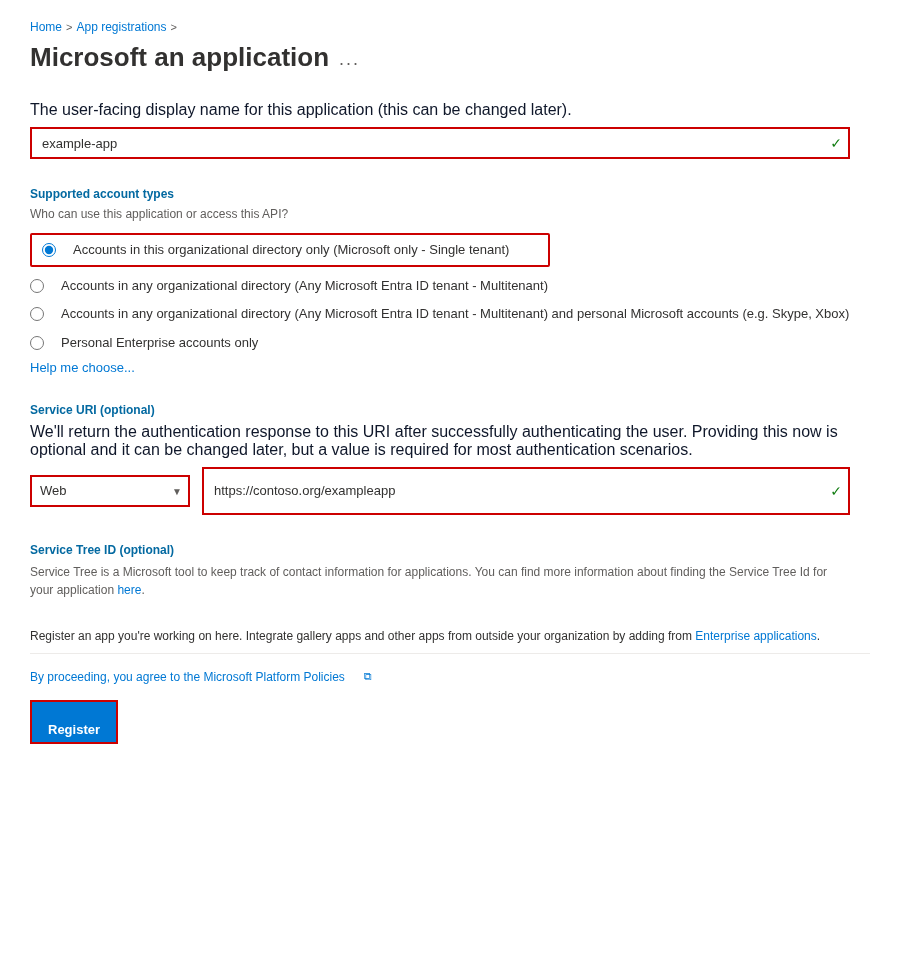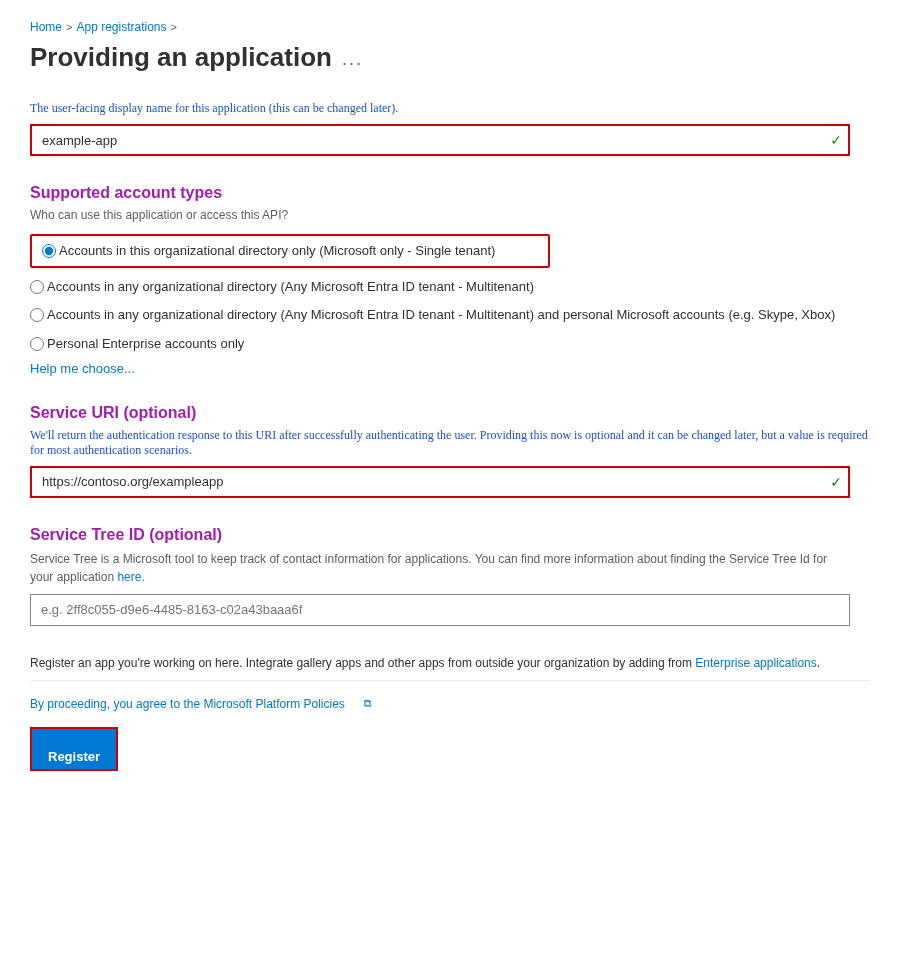--- a/index.html
+++ b/index.html
@@ -53,24 +53,23 @@
       font-size: 13px;
       font-weight: 600;
       color: #323130;
       margin-bottom: 4px;
     }
     .required-star {
       color: #d13438;
       margin-right: 2px;
     }
     .field-description {
-      font-size: 12px;
-      color: #1d4ed8;
+      font-size: 16px;
+      color: #0f172a;
       margin-bottom: 8px;
-      font-family: Liberation Serif, serif;
     }
     .text-input-wrapper {
       position: relative;
       max-width: 820px;
     }
     .text-input-wrapper input {
       width: 100%;
       height: 32px;
       padding: 4px 36px 4px 10px;
       font-size: 13px;
@@ -80,39 +79,39 @@
     }
     .input-check {
       position: absolute;
       right: 8px;
       top: 50%;
       transform: translateY(-50%);
       color: #107c10;
       font-size: 14px;
     }
     .section-title {
-      font-size: 16px;
+      font-size: 12px;
       font-weight: 600;
-      color: #a21caf;
+      color: #0369a1;
       margin-bottom: 6px;
     }
     .section-subtitle {
       font-size: 12px;
       color: #605e5c;
       margin-bottom: 12px;
     }
     .radio-group {
       display: flex;
       flex-direction: column;
       gap: 10px;
     }
     .radio-item {
       display: flex;
       align-items: flex-start;
-      gap: 3px;
+      gap: 17px;
     }
     .radio-item.highlighted {
       border: 2px solid #c00;
       padding: 6px 10px;
       border-radius: 2px;
       max-width: 520px;
     }
     .radio-item input[type="radio"] {
       margin-top: 2px;
       accent-color: #0078d4;
@@ -164,21 +163,21 @@
       pointer-events: none;
       font-size: 10px;
       color: #605e5c;
     }
     .redirect-input-wrapper {
       position: relative;
       flex: 1;
     }
     .redirect-input-wrapper input {
       width: 100%;
-      height: 32px;
+      height: 48px;
       padding: 4px 52px 4px 10px;
       font-size: 13px;
       border: 2px solid #c00;
       outline: none;
       color: #323130;
     }
     .service-tree-input-wrapper {
       position: relative;
       max-width: 820px;
     }
@@ -254,21 +253,21 @@
 
 <nav class="breadcrumb">
   <a href="#">Home</a>
   <span class="breadcrumb-sep">&gt;</span>
   <a href="#" class="current">App registrations</a>
   <span class="breadcrumb-sep">&gt;</span>
 </nav>
 
 
 <div class="page-header">
-  <h1 class="page-title">Providing an application</h1>
+  <h1 class="page-title">Microsoft an application</h1>
   <span class="page-title-ellipsis">...</span>
 </div>
 
 
 <div class="section">
   <div class="field-description">The user-facing display name for this application (this can be changed later).</div>
   <div class="text-input-wrapper">
     <input type="text" value="example-app" style="">
     <span class="input-check">✓</span>
   </div>
@@ -304,36 +303,41 @@
 
   <a href="#" class="help-link">Help me choose...</a>
 </div>
 
 
 <div class="section">
   <div class="section-title">Service URI (optional)</div>
   <div class="field-description">We'll return the authentication response to this URI after successfully authenticating the user. Providing this now is optional and it can be changed later, but a value is required for most authentication scenarios.</div>
 
   <div class="redirect-row">
+    <div class="select-wrapper">
+      <select>
+        <option>Web</option>
+        <option>Single-page application (SPA)</option>
+        <option>Public client/native (mobile &amp; desktop)</option>
+      </select>
+      <span class="select-arrow">▼</span>
+    </div>
     <div class="redirect-input-wrapper">
       <input type="text" value="https://contoso.org/exampleapp" style="">
       <span class="input-check">✓</span>
     </div>
   </div>
 </div>
 
 
 <div class="section">
   <div class="section-title">Service Tree ID (optional)</div>
   <p class="service-tree-desc">
     <span>Service Tree is a Microsoft tool to keep track of contact information for applications. You can find more information about finding the Service Tree Id for your application</span> <a href="#">here</a>.
   </p>
-  <div class="service-tree-input-wrapper">
-    <input type="text" placeholder="e.g. 2ff8c055-d9e6-4485-8163-c02a43baaa6f" style="">
-  </div>
 </div>
 
 
 <div class="bottom-text">
   <span>Register an app you're working on here. Integrate gallery apps and other apps from outside your organization by adding from</span> <a href="#">Enterprise applications</a><span>.</span>
 </div>
 
 
 <hr class="divider">
 

